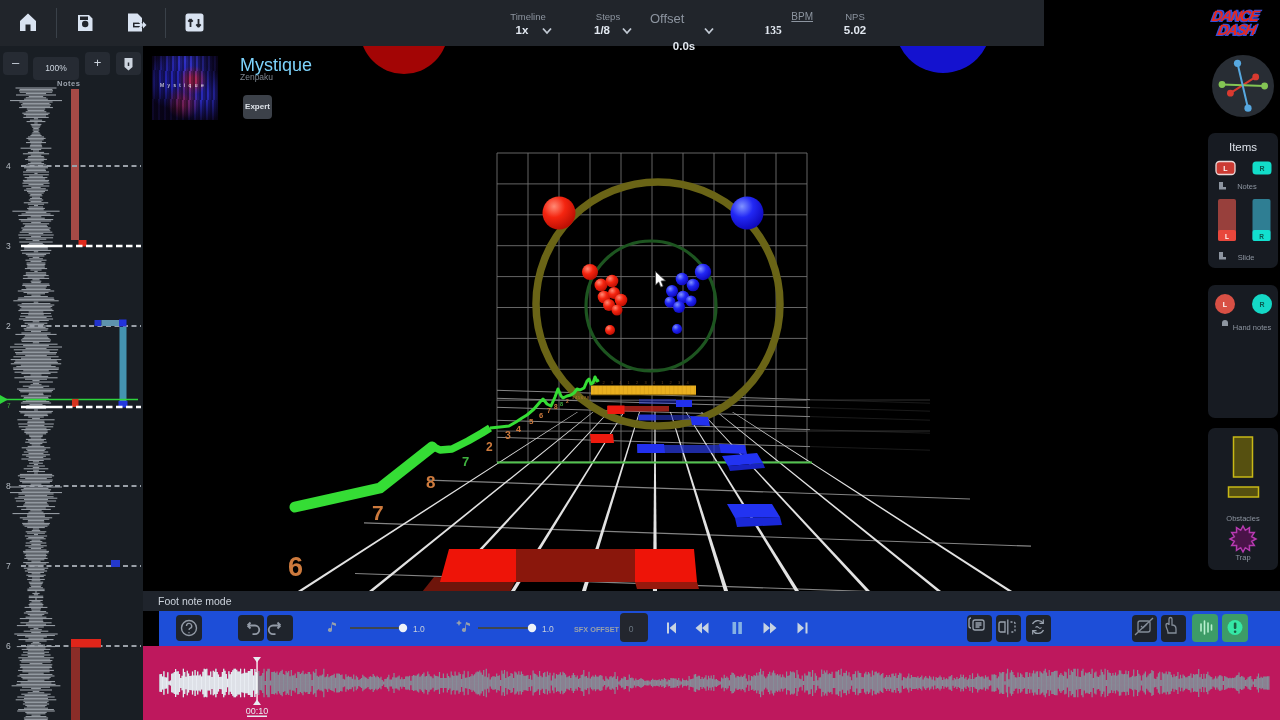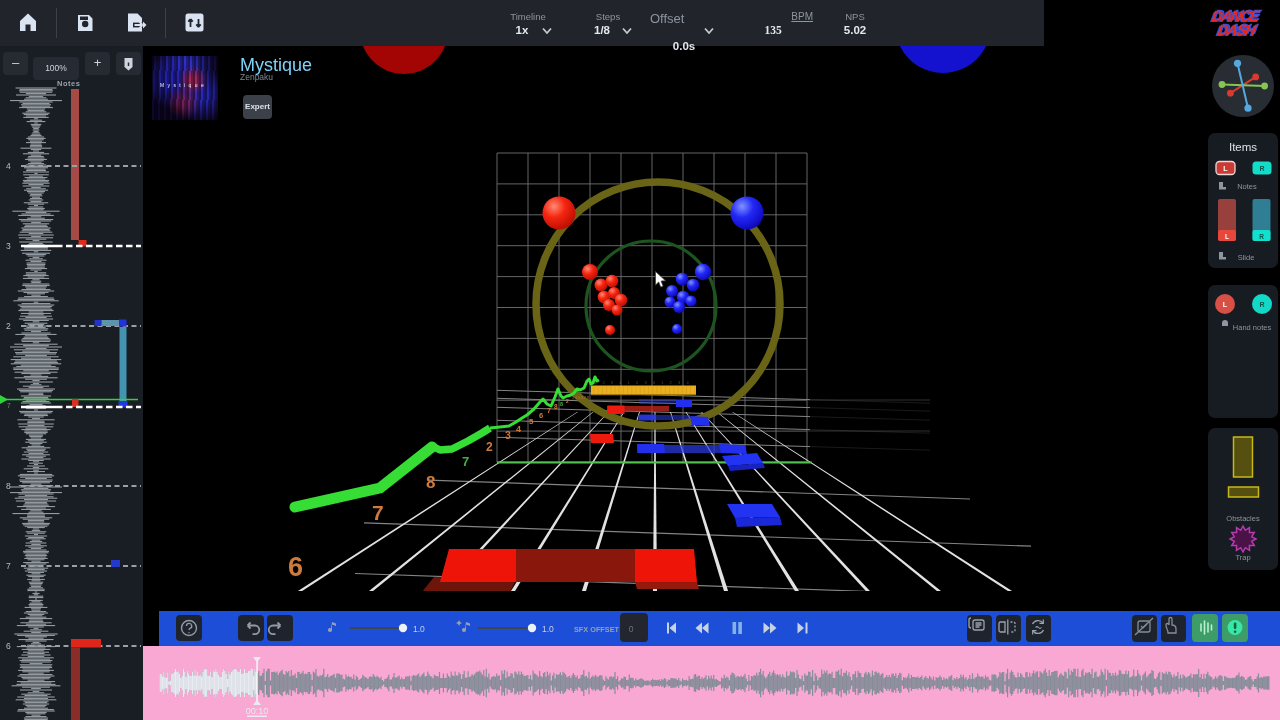--- a/index.html
+++ b/index.html
@@ -3,21 +3,21 @@
 <style>
 *{margin:0;padding:0;box-sizing:border-box;font-family:"Liberation Sans",sans-serif;}
 html,body{width:1280px;height:720px;overflow:hidden;background:#000;}
 #app{position:relative;width:1280px;height:720px;background:#000;}
 .abs{position:absolute;}
 #topbar{left:0;top:0;width:1044px;height:46px;background:#21252b;z-index:10;}
 #leftbar{left:0;top:46px;width:143px;height:674px;background:#191e24;z-index:10;}
 #rightzone{left:1207px;top:46px;width:73px;height:545px;background:#000;z-index:10;}
 #footmode{left:143px;top:591px;width:1137px;height:20px;background:#1f242c;z-index:10;color:#ccd3dc;font-size:10.5px;line-height:20px;padding-left:15px;}
 #controls{left:159px;top:611px;width:1137px;height:35px;background:#1d4ed8;z-index:10;}
-#wavestrip{left:143px;top:646px;width:1137px;height:74px;background:#f9a8d4;z-index:10;}
+#wavestrip{left:143px;top:646px;width:1137px;height:74px;background:#be185d;z-index:10;}
 #scene{left:0;top:0;z-index:1;}
 .btn{position:absolute;background:#262b33;border-radius:4px;color:#cdd5df;text-align:center;}
 .panel{position:absolute;background:#171b22;border-radius:7px;}
 .lbl{position:absolute;color:#8d95a0;}
 .cbtn{position:absolute;background:#1f242c;border-radius:4px;}
 </style></head>
 <body>
 <div id="app">
 <svg id="scene" class="abs" width="1280" height="720" viewBox="0 0 1280 720">
       <defs>
@@ -329,20 +329,21 @@
 </svg>
     <svg class="abs" style="left:1225px;top:521px;z-index:13" width="36" height="36" viewBox="1225 521 36 36">
       <polygon points="1243.0,526.0 1245.3,530.3 1249.5,527.7 1249.4,532.6 1254.3,532.5 1251.7,536.7 1256.0,539.0 1251.7,541.3 1254.3,545.5 1249.4,545.4 1249.5,550.3 1245.3,547.7 1243.0,552.0 1240.7,547.7 1236.5,550.3 1236.6,545.4 1231.7,545.5 1234.3,541.3 1230.0,539.0 1234.3,536.7 1231.7,532.5 1236.6,532.6 1236.5,527.7 1240.7,530.3" fill="#4a1348" stroke="#b63ab0" stroke-width="1.5"></polygon>
     </svg>
     <div class="abs" style="left:152px;top:56px;width:66px;height:64px;z-index:5;background:repeating-linear-gradient(92deg, rgba(5,2,20,0.55) 0 2px, rgba(40,40,160,0.12) 2px 4px, rgba(5,2,20,0.4) 4px 6px),radial-gradient(circle at 62% 38%, rgba(220,40,60,0.8) 0 6%, transparent 26%),radial-gradient(circle at 48% 72%, rgba(200,40,70,0.55) 0 7%, transparent 30%),radial-gradient(circle at 30% 40%, #2222b0 0 8%, transparent 45%),radial-gradient(circle at 75% 60%, #2828b8 0 10%, transparent 45%),radial-gradient(circle at 50% 15%, #3333cc 0 8%, transparent 50%),#0a0418;">
       <div style="position:absolute;left:8px;top:26px;font-size:5px;color:#eee;letter-spacing:1px;">M y s t i q u e</div>
     </div>
     <div class="abs" style="left:240px;top:55px;z-index:5;font-size:18px;font-weight:normal;color:#7dd3fc;">Mystique</div>
     <div class="abs" style="left:240px;top:72px;z-index:5;font-size:8.5px;color:#7f8791;text-align:center;">Zenpaku</div>
     <div class="abs" style="left:243px;top:95px;width:29px;height:24px;z-index:5;background:#3c4149;border-radius:4px;color:#dde2e8;font-size:8px;font-weight:bold;text-align:center;line-height:24px;">Expert</div>
+    <div id="footmode" class="abs">Foot note mode</div>
     <div id="controls" class="abs">
       <div class="cbtn" style="left:17px;top:4px;width:26px;height:26px;"></div>
       <div class="cbtn" style="left:79px;top:4px;width:26px;height:26px;"></div>
       <div class="cbtn" style="left:108px;top:4px;width:26px;height:26px;"></div>
       <div class="cbtn" style="left:461px;top:2px;width:28px;height:29px;background:#23262e;"></div>
       <div class="cbtn" style="left:808px;top:4px;width:25px;height:27px;"></div>
       <div class="cbtn" style="left:837px;top:4px;width:25px;height:27px;"></div>
       <div class="cbtn" style="left:867px;top:4px;width:25px;height:27px;"></div>
       <div class="cbtn" style="left:973px;top:4px;width:25px;height:27px;"></div>
       <div class="cbtn" style="left:1002px;top:4px;width:25px;height:27px;"></div>

